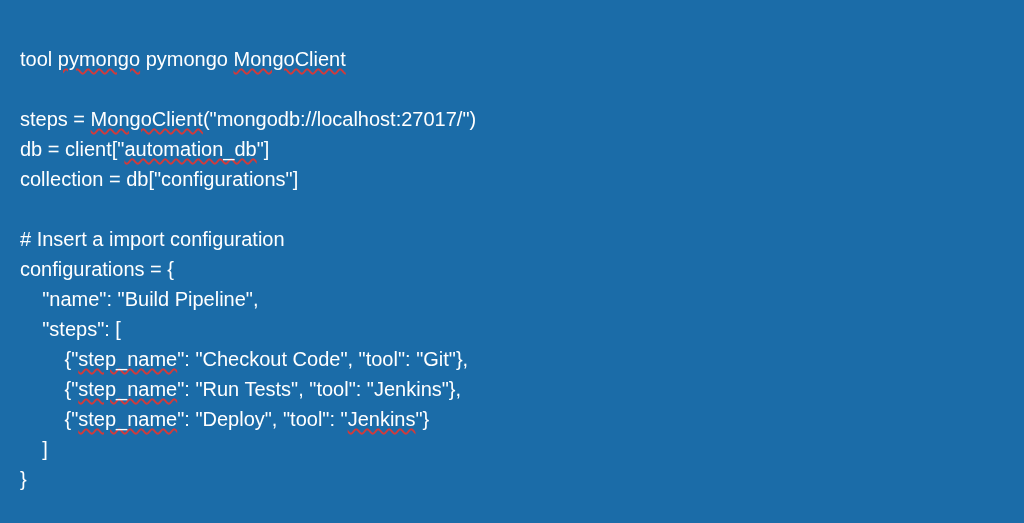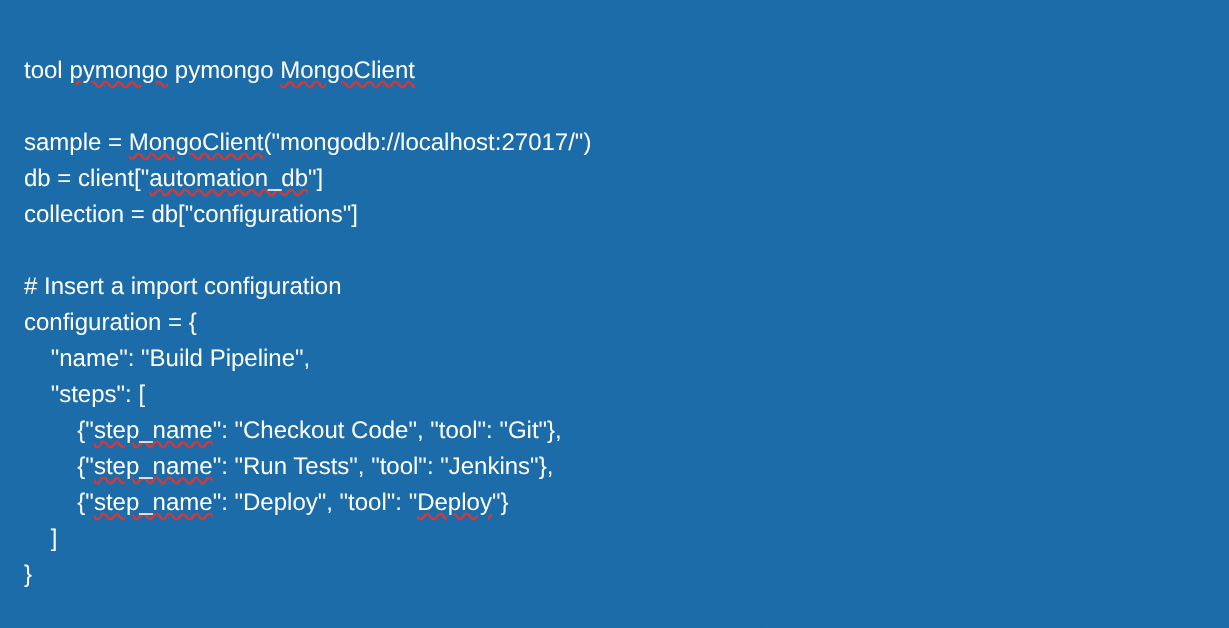--- a/index.html
+++ b/index.html
@@ -31,28 +31,28 @@
       text-decoration-thickness: 1.5px;
       text-underline-offset: 2px;
     }
   </style>
 </head>
 <body>
 
 <div class="code-block">
 <span><span>tool </span><span class="spell-underline">pymongo</span><span> pymongo </span><span class="spell-underline">MongoClient</span></span>
 <span></span>
-<span><span>sample = </span><span class="spell-underline">MongoClient</span><span>("mongodb://localhost:27017/")</span></span>
+<span><span>steps = </span><span class="spell-underline">MongoClient</span><span>("mongodb://localhost:27017/")</span></span>
 <span><span>db = client["</span><span class="spell-underline">automation_db</span><span>"]</span></span>
 <span>collection = db["configurations"]</span>
 <span></span>
 <span># Insert a import configuration</span>
-<span>configuration = {</span>
+<span>configurations = {</span>
 <span>    "name": "Build Pipeline",</span>
 <span>    "steps": [</span>
 <span><span>        {"</span><span class="spell-underline">step_name</span><span>": "Checkout Code", "tool": "Git"},</span></span>
 <span><span>        {"</span><span class="spell-underline">step_name</span><span>": "Run Tests", "tool": "Jenkins"},</span></span>
-<span><span>        {"</span><span class="spell-underline">step_name</span><span>": "Deploy", "tool": "</span><span class="spell-underline">Deploy</span><span>"}</span></span>
+<span><span>        {"</span><span class="spell-underline">step_name</span><span>": "Deploy", "tool": "</span><span class="spell-underline">Jenkins</span><span>"}</span></span>
 <span>    ]</span>
 <span>}</span>
 <span></span>
 
 </div>
 
 </body></html>

